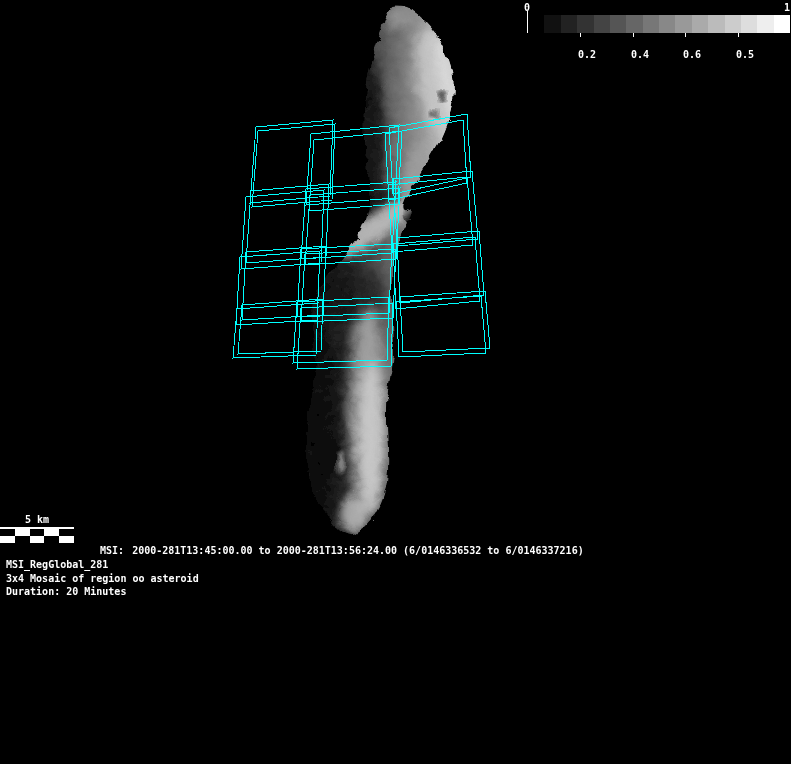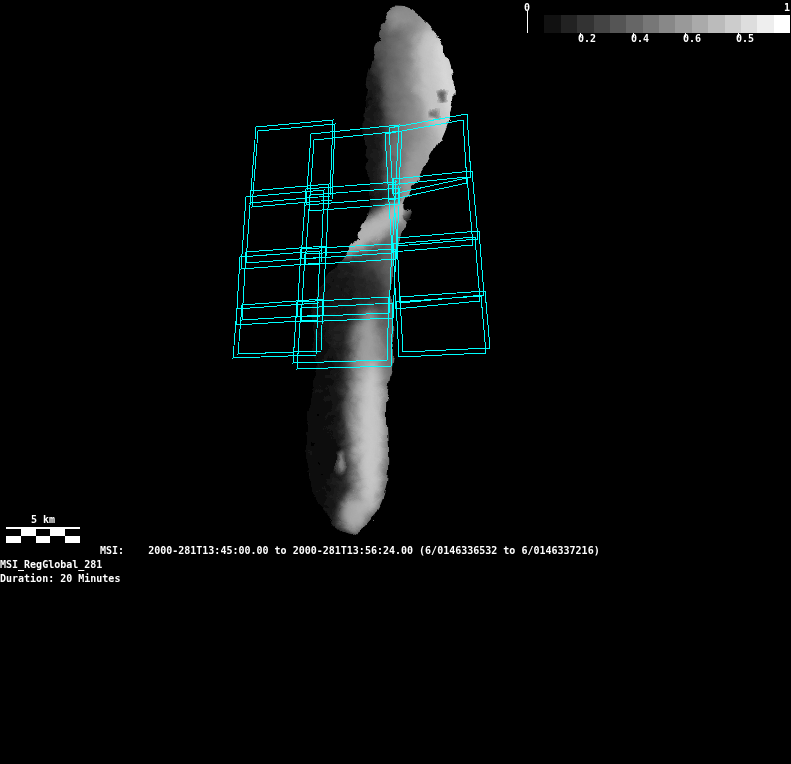--- a/index.html
+++ b/index.html
@@ -11,32 +11,32 @@
 
   
   .colorbar{position:absolute;left:0;top:0;width:791px;height:55px;}
   .cb-min{position:absolute;left:524px;top:1px;}
   .cb-max{position:absolute;left:784px;top:1px;}
   .cb-zero-line{position:absolute;left:527px;top:11px;width:1px;height:22px;background:#fff;}
   .cb-bar{position:absolute;left:528px;top:15px;width:262px;height:18px;display:flex;}
   .cb-step{flex:1 0 auto;height:100%;}
   .cb-ticks{position:absolute;left:528px;top:33px;width:262px;height:20px;}
   .cb-tick{position:absolute;top:0;width:1px;height:4px;background:#fff;}
-  .cb-ticklabel{position:absolute;top:0;color:#fff;font:bold 10px/12px "DejaVu Sans Mono",monospace;white-space:pre;}
+  .cb-ticklabel{position:absolute;top:16px;color:#fff;font:bold 10px/12px "DejaVu Sans Mono",monospace;white-space:pre;}
 
   
-  .scalebar{position:absolute;left:0;top:513px;width:74px;padding-left:6px;}
+  .scalebar{position:absolute;left:0;top:513px;width:74px;}
   .scalebar-label{text-align:center;margin-bottom:1px;}
   .scalebar-checker{width:74px;height:14px;border-top:2px solid #fff;
       display:grid;grid-template-columns:repeat(5,1fr);grid-template-rows:repeat(2,1fr);}
 
   
   .status-line{position:absolute;left:88px;top:531px;}
-  .status-range{margin-left:24px;}
-  .info-block{position:absolute;left:0;top:558px;}
+  .status-range{margin-left:8px;}
+  .info-block{position:absolute;left:6px;top:558px;}
   .info-line{height:13.5px;}
 </style>
 </head>
 <body>
 
 <svg id="scene" width="791" height="764" viewBox="0 0 791 764">
   <defs>
     <clipPath id="bodyClip">
       <path d="M 390,5 C 402,3 412,8 420,16 C 432,27 442,42 448,58
                C 453,72 454,88 451,102 C 447,121 440,138 431,153
@@ -196,13 +196,13 @@
       <div style="background: rgb(255, 255, 255);"></div>
       <div style="background: rgb(0, 0, 0);"></div>
       <div style="background: rgb(255, 255, 255);"></div>
     </div>
 </div>
 
 <div class="txt status-line">
   <span>MSI:</span><span class="status-range">2000-281T13:45:00.00 to 2000-281T13:56:24.00 (6/0146336532 to 6/0146337216)</span>
 </div>
 
-<div class="txt info-block" id="info-block"><div class="info-line">MSI_RegGlobal_281</div><div class="info-line">Duration: 20 Minutes</div></div>
+<div class="txt info-block" id="info-block"><div class="info-line">MSI_RegGlobal_281</div><div class="info-line">3x4 Mosaic of region oo asteroid</div><div class="info-line">Duration: 20 Minutes</div></div>
 
 </body></html>

